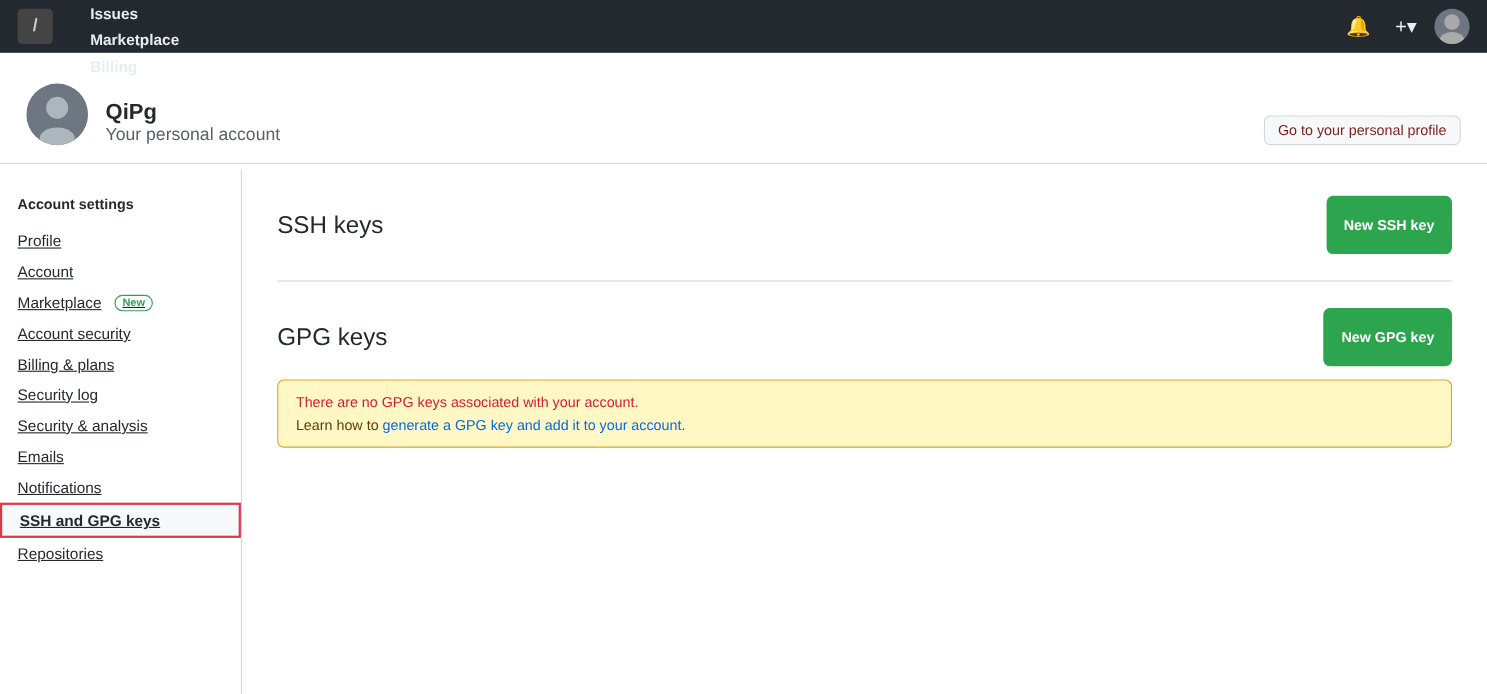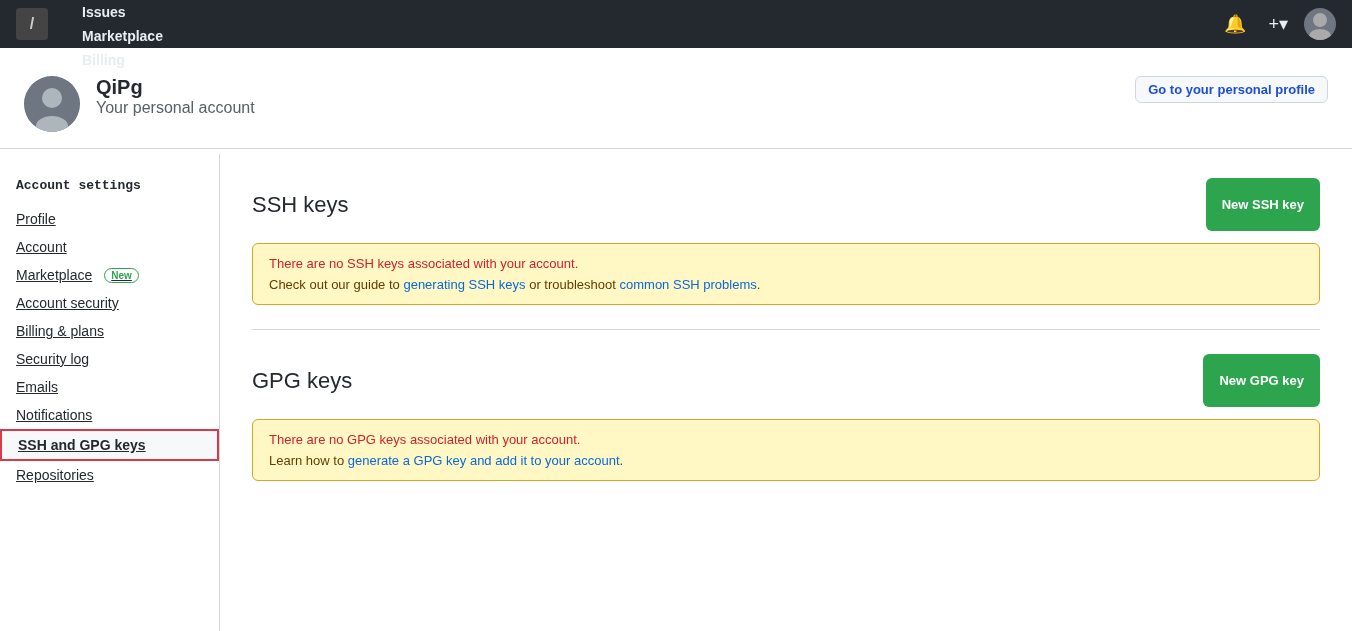--- a/index.html
+++ b/index.html
@@ -66,43 +66,43 @@
     }
 
     
     .profile-header {
       position: absolute;
       top: 60px;
       left: 0;
       right: 0;
       padding: 16px 24px;
       display: flex;
-      align-items: flex-start;
+      align-items: flex-end;
       gap: 16px;
       border-bottom: 1px solid #d0d7de;
       background: #fff;
     }
     .profile-avatar {
       width: 56px; height: 56px; border-radius: 50%;
       background: #8b949e;
       display: flex; align-items: center; justify-content: center;
       overflow: hidden;
     }
     .profile-name { font-size: 20px; font-weight: 600; color: #24292f; }
     .profile-subtitle { font-size: 16px; color: #57606a; }
     .profile-btn {
       margin-left: auto;
       padding: 5px 12px;
       border: 1px solid #d0d7de;
       border-radius: 6px;
       background: #f6f8fa;
       font-size: 13px;
       cursor: pointer;
-      color: #1d4ed8;
-      font-weight: 700;
+      color: #7f1d1d;
+      font-weight: 400;
     }
 
     
     .content-area {
       display: flex;
       width: 100%;
       margin-top: 106px;
     }
 
     
@@ -112,21 +112,20 @@
       padding: 16px 0;
       border-right: 1px solid #d0d7de;
       background: #fff;
     }
     .sidebar-heading {
       padding: 8px 16px;
       font-size: 13px;
       font-weight: 600;
       color: #24292f;
       margin-bottom: 4px;
-      font-family: Liberation Mono, monospace;
     }
     .sidebar-item {
       display: flex;
       align-items: center;
       padding: 6px 16px;
       font-size: 14px;
       color: #24292f;
       cursor: pointer;
       border-radius: 0;
       gap: 8px;
@@ -270,46 +269,43 @@
       <div class="sidebar-item">
         <span>Account security</span>
       </div>
       <div class="sidebar-item">
         <span>Billing &amp; plans</span>
       </div>
       <div class="sidebar-item">
         <span>Security log</span>
       </div>
       <div class="sidebar-item">
+        <span>Security &amp; analysis</span>
+      </div>
+      <div class="sidebar-item">
         <span>Emails</span>
       </div>
       <div class="sidebar-item">
         <span>Notifications</span>
       </div>
       <div class="sidebar-item active">
         <span>SSH and GPG keys</span>
       </div>
       <div class="sidebar-item">
         <span>Repositories</span>
       </div>
     </aside>
 
     <main class="main-content">
 
       <div class="section-header">
         <h2 class="section-title">SSH keys</h2>
         <button class="btn-green">New SSH key</button>
       </div>
 
-      <div class="info-box">
-        <div class="no-keys-text">There are no SSH keys associated with your account.</div>
-        <div>
-          <span>Check out our guide to </span><a class="link-text" href="#">generating SSH keys</a><span> or troubleshoot </span><a class="link-text" href="#">common SSH problems</a><span>.</span>
-        </div>
-      </div>
 
       <hr class="section-divider">
 
       <div class="section-header">
         <h2 class="section-title">GPG keys</h2>
         <button class="btn-green">New GPG key</button>
       </div>
 
       <div class="info-box">
         <div class="no-keys-text">There are no GPG keys associated with your account.</div>

